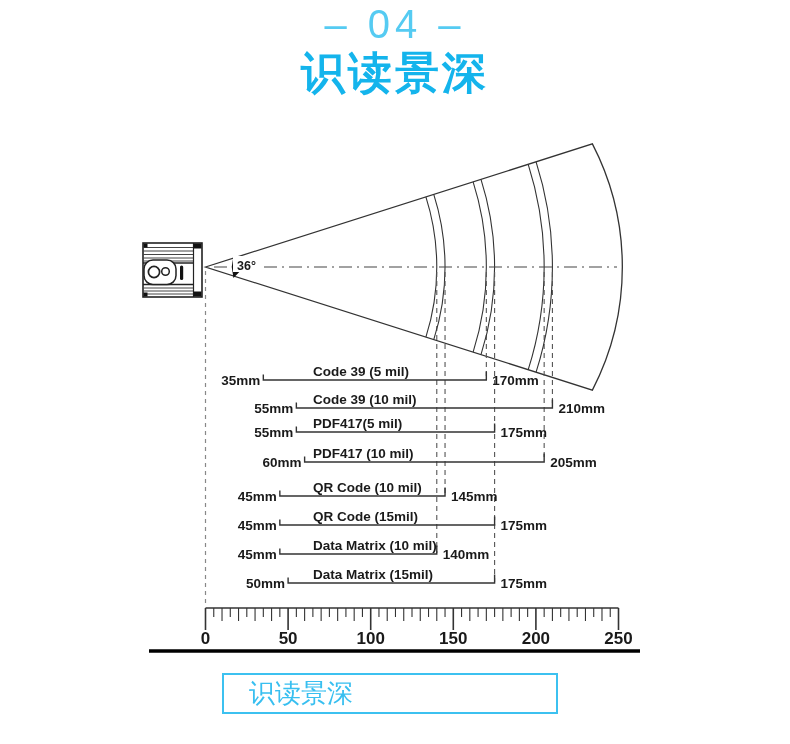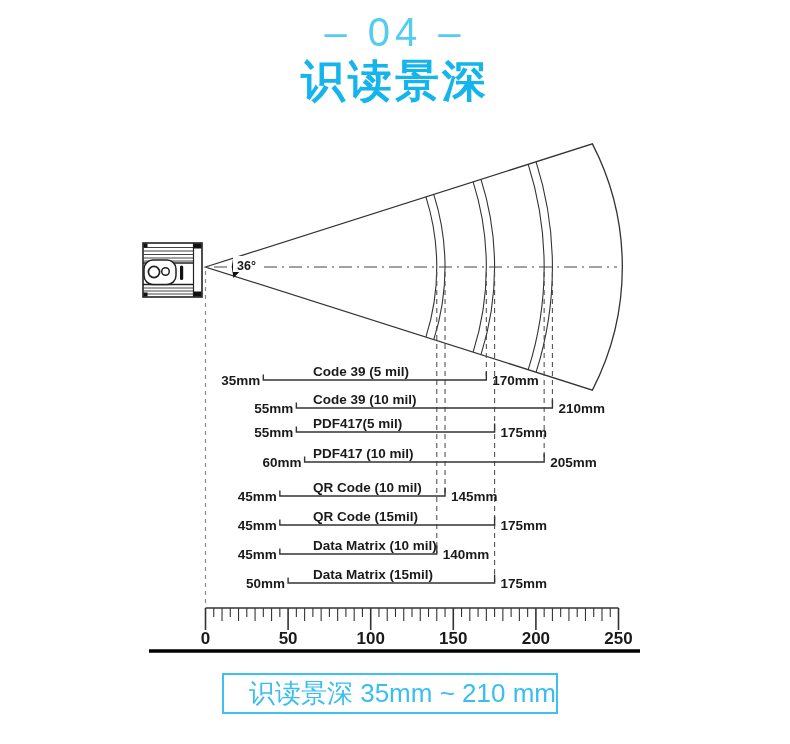--- a/index.html
+++ b/index.html
@@ -2,21 +2,21 @@
 <html><head>
 <meta charset="utf-8">
 <style>
   html,body{margin:0;padding:0;}
   body{
     width:790px;height:744px;position:relative;background:#ffffff;overflow:hidden;
     font-family:"Liberation Sans","DejaVu Sans",sans-serif;
   }
   .header{position:absolute;top:0;left:0;width:790px;text-align:center;}
   .sec-num{
-    margin-top:10px;font-size:40px;font-weight:200;letter-spacing:5px;
+    margin-top:2px;font-size:40px;font-weight:200;letter-spacing:5px;
     color:#55cbf2;line-height:1.1;
   }
   .sec-title{
     margin:4px 0 0 0;font-size:44px;font-weight:700;letter-spacing:3px;
     color:#14b4ec;line-height:1.05;
   }
   #diagram{position:absolute;left:0;top:0;}
   #diagram text{font-family:"Liberation Sans","DejaVu Sans",sans-serif;fill:#1a1a1a;}
   .blbl{font-size:13.5px;font-weight:bold;}
   .rlbl{font-size:17px;font-weight:bold;}
@@ -170,14 +170,13 @@
     <rect x="144" y="260" width="32" height="24.5" rx="9" fill="#fff" stroke="#222" stroke-width="1.5"></rect>
     <circle cx="154" cy="272" r="5.6" fill="#fff" stroke="#222" stroke-width="1.7"></circle>
     <circle cx="165.5" cy="271.5" r="3.8" fill="#fff" stroke="#222" stroke-width="1.5"></circle>
     <rect x="180" y="265.5" width="3.2" height="14.5" rx="1.6" fill="#111"></rect>
   </g>
 </svg>
 
 <div class="footer-box">
   <span>识读景深</span>
   <span class="gap"></span>
-  <span>35mm ~ 210 mm</span>
 </div>
 
 </body></html>

